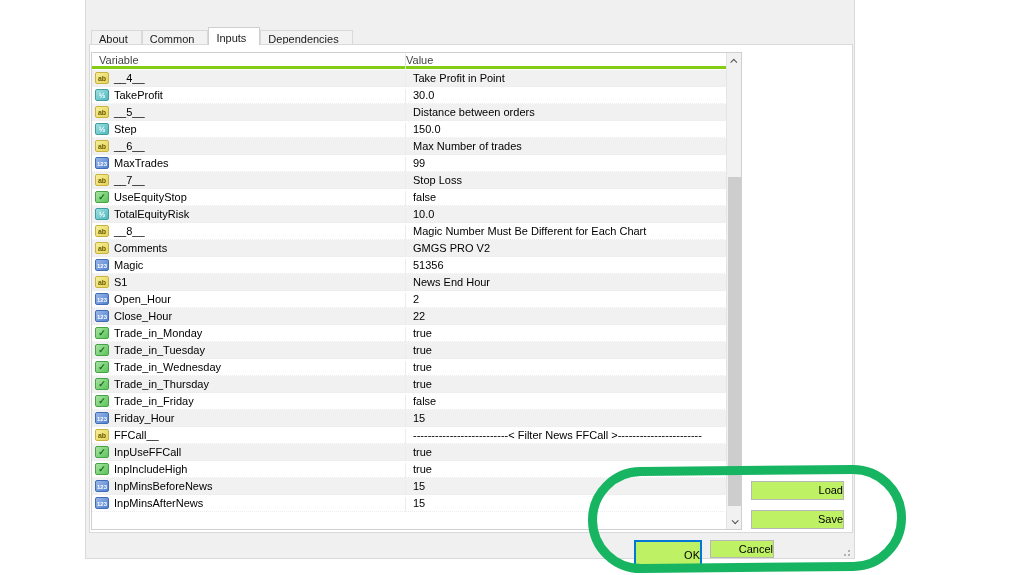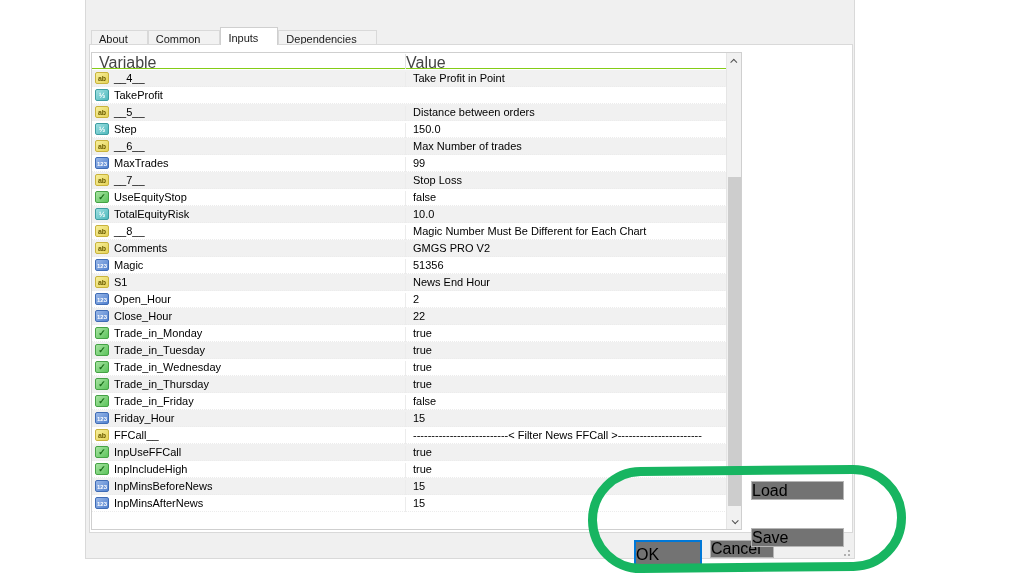--- a/index.html
+++ b/index.html
@@ -12,34 +12,34 @@
   
   .titlebar { position:absolute; left:0; top:0; width:100%; height:28px; background:#ffffff; }
   .title { position:absolute; left:8px; top:4px; font-size:12px; color:#1a1a1a; }
   .caption-btn { position:absolute; top:1px; width:30px; height:22px; text-align:center;
                  line-height:22px; font-size:13px; color:#333; cursor:default; }
   .btn-help { left:695px; }
   .btn-close { left:736px; }
 
   
   .tabbar { position:absolute; left:5px; top:29px; height:16px; display:flex; align-items:flex-end; }
-  .tab { height:15px; padding:1px 19px 0 7px; font-size:11px; color:#1a1a1a; background:#f2f2f2;
+  .tab { height:15px; padding:1px 13px 0 7px; font-size:11px; color:#1a1a1a; background:#f2f2f2;
          border:1px solid #d9d9d9; border-bottom:none; margin-right:0; line-height:14px; }
   .tab.active { background:#ffffff; height:18px; margin-top:-3px; padding-top:3px;
                 position:relative; z-index:3; border-color:#cfcfcf; }
 
   
   .tabpage { position:absolute; left:3px; top:44px; width:764px; height:489px;
              background:#ffffff; border:1px solid #d9d9d9; z-index:1; }
 
   
   .listview { position:absolute; left:5px; top:52px; width:651px; height:478px;
               background:#ffffff; border:1px solid #cfcfcf; z-index:2; }
   .lv-header { position:absolute; left:0; top:0; width:635px; height:16px; background:#ffffff;
-               border-bottom:1px solid #84cc16; font-size:16px; color:#444; }
+               border-bottom:3px solid #84cc16; font-size:11px; color:#444; }
   .lv-header .h-name { position:absolute; left:7px; top:1px; }
   .lv-header .h-value { position:absolute; left:313px; top:1px; 
                         border-left:1px solid #e3e3e3; height:15px; }
   .rows { position:absolute; left:0; top:17px; width:635px; }
   .row { position:relative; width:635px; height:17px; font-size:11px; color:#000;
          border-bottom:1px dotted #ececec; }
   .row.odd { background:#f1f1f1; }
   .row.even { background:#ffffff; }
   .cell-icon { position:absolute; left:3px; top:2px; width:14px; height:12px;
                border-radius:2px; font-size:7px; font-weight:bold; text-align:center;
@@ -61,24 +61,24 @@
                border-left:1px solid #e5e5e5; }
   .sb-btn { position:absolute; left:0; width:15px; height:16px; display:flex;
             align-items:center; justify-content:center; }
   .sb-up { top:0; } .sb-down { bottom:0; }
   .chev { width:5px; height:5px; border-left:1px solid #505050; border-top:1px solid #505050; }
   .chev.up { transform:rotate(45deg) translateY(1px); }
   .chev.down { transform:rotate(225deg) translateY(1px); }
   .sb-thumb { position:absolute; left:1px; top:124px; width:13px; height:329px; background:#cdcdcd; }
 
   
-  .pushbtn { position:absolute; background:#737373; border:1px solid #b6b6b6;
-             font-size:16px; color:#000; text-align:left; font-family:"Liberation Sans",sans-serif; }
+  .pushbtn { position:absolute; background:#bef264; border:1px solid #b6b6b6;
+             font-size:11px; color:#000; text-align:right; font-family:"Liberation Sans",sans-serif; }
   .btn-load { left:665px; top:481px; width:93px; height:19px; z-index:2; }
-  .btn-save { left:665px; top:528px; width:93px; height:19px; z-index:2; }
+  .btn-save { left:665px; top:510px; width:93px; height:19px; z-index:2; }
   .btn-ok     { left:548px; top:540px; width:68px; height:30px; border:2px solid #0078d7; line-height:14px; }
   .btn-cancel { left:624px; top:540px; width:64px; height:18px; line-height:16px; }
   .btn-reset  { left:697px; top:512px; width:64px; height:18px; line-height:16px; }
   .btn-load, .btn-save { line-height:17px; }
 
   .grip { position:absolute; left:757px; top:549px; width:7px; height:7px; }
   .grip span { position:absolute; width:2px; height:2px; background:#b0b0b0; }
   .grip .g1 { right:0; bottom:0; } .grip .g2 { right:4px; bottom:0; } .grip .g3 { right:0; bottom:4px; }
 
   
@@ -108,20 +108,21 @@
     </div>
     <div class="rows">
         <div class="row odd">
     <span class="cell-icon icon-string">ab</span>
     <span class="cell-name">__4__</span>
     <span class="cell-value">Take Profit in Point</span>
   </div>
         <div class="row even">
     <span class="cell-icon icon-double">½</span>
     <span class="cell-name">TakeProfit</span>
+    <span class="cell-value">30.0</span>
   </div>
         <div class="row odd">
     <span class="cell-icon icon-string">ab</span>
     <span class="cell-name">__5__</span>
     <span class="cell-value">Distance between orders</span>
   </div>
         <div class="row even">
     <span class="cell-icon icon-double">½</span>
     <span class="cell-name">Step</span>
     <span class="cell-value">150.0</span>

